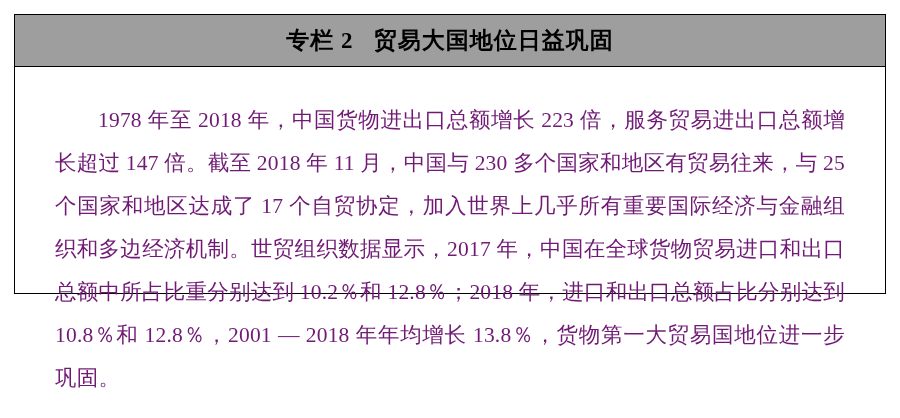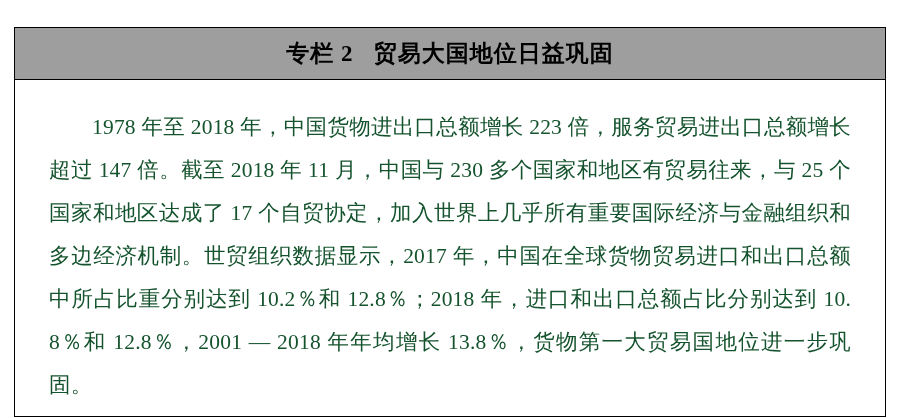--- a/index.html
+++ b/index.html
@@ -9,23 +9,23 @@
   }
   body {
     width: 900px;
     height: 418px;
     font-family: "Liberation Serif", "DejaVu Serif", serif;
     overflow: hidden;
   }
   .box {
     position: absolute;
     left: 14px;
-    top: 27px;
+    top: 14px;
     width: 872px;
-    height: 390px;
+    height: 280px;
     border: 1px solid #000000;
     box-sizing: border-box;
     background: #ffffff;
   }
   .box-header {
     height: 52px;
     background: #9e9e9e;
     border-bottom: 1px solid #000000;
     display: flex;
     align-items: center;
@@ -40,26 +40,26 @@
     white-space: pre;
     font-family: "Liberation Serif", "DejaVu Serif", serif;
   }
   .box-body {
     padding: 22px 30px 0 30px;
     box-sizing: border-box;
   }
   .para {
     font-size: 21.5px;
     line-height: 43px;
-    color: #14532d;
+    color: #701a75;
     text-align: justify;
     text-align-last: left;
     text-indent: 2em;
     letter-spacing: 0.2px;
-    margin: 4px;
+    margin: 10px;
     word-break: break-all;
   }
 </style>
 </head>
 <body>
 
 <div class="box">
   <div class="box-header">
     <div class="box-title">专栏 2   贸易大国地位日益巩固</div>
   </div>

